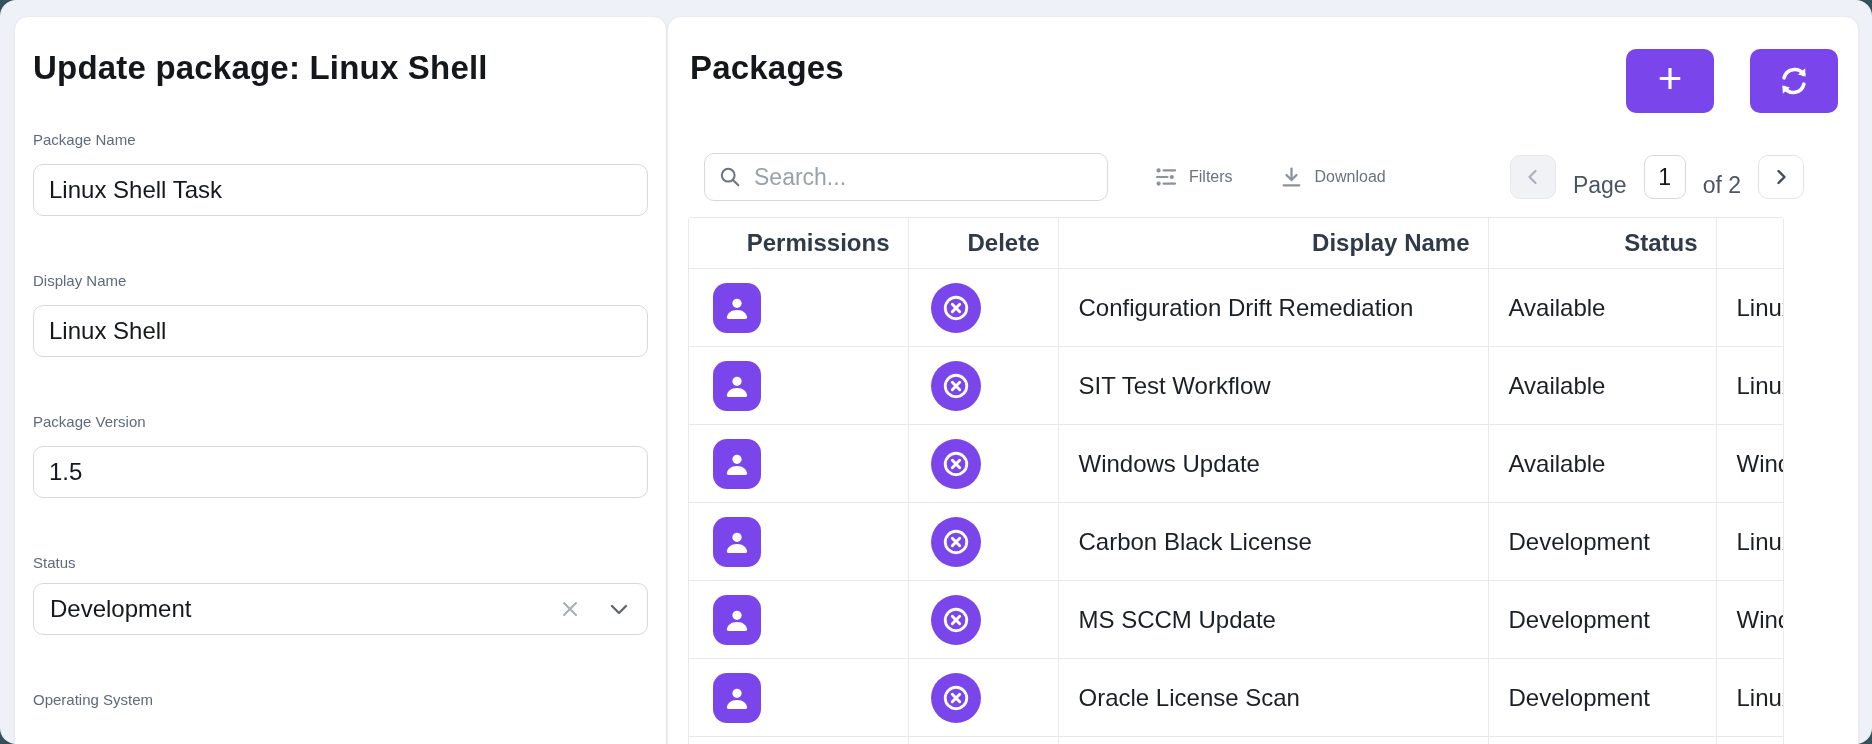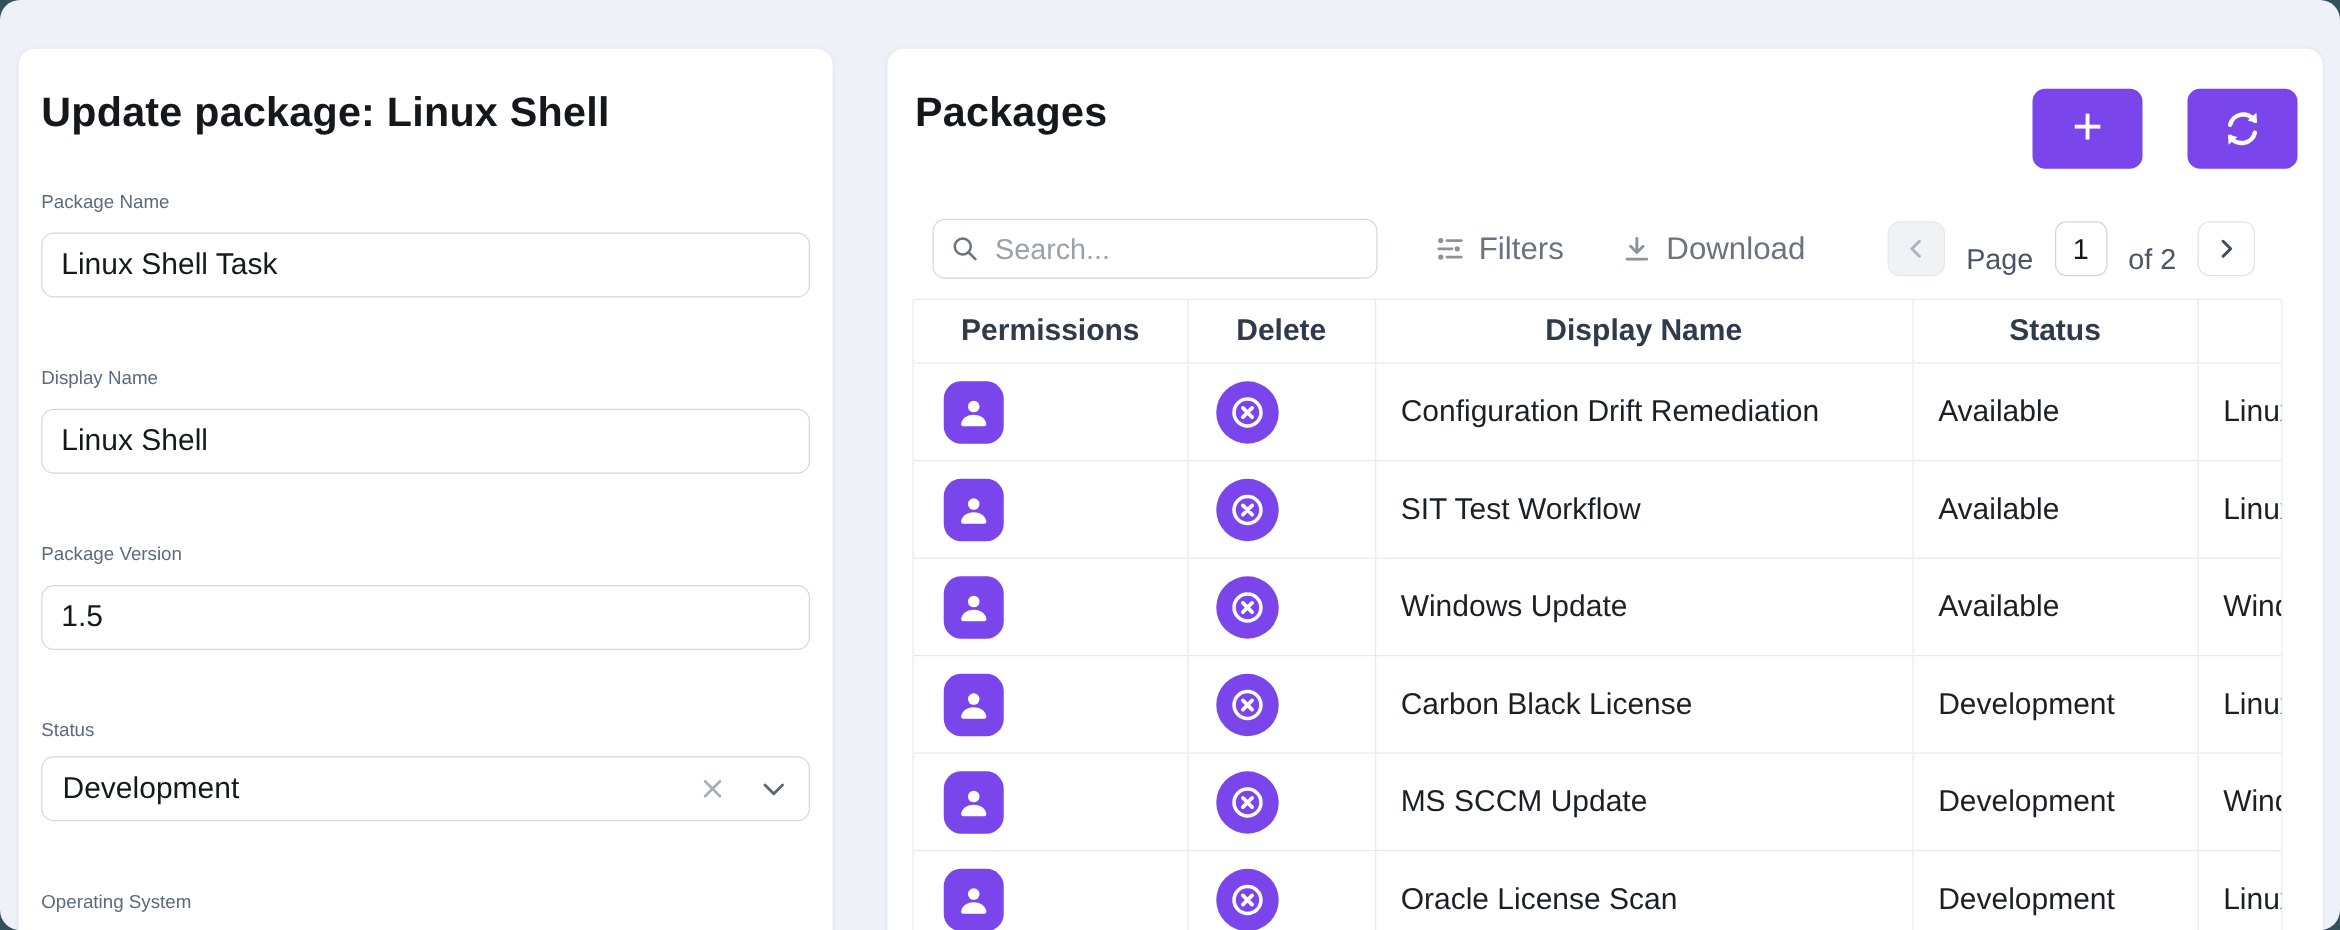--- a/index.html
+++ b/index.html
@@ -4,21 +4,21 @@
 <style>
   html,body{margin:0;padding:0;}
   body{
     width:1872px;height:744px;overflow:hidden;
     background:#33505b;
     font-family:"Liberation Sans", sans-serif;
   }
   .viewport{
     width:1872px;height:744px;box-sizing:border-box;
     background:#eff1f8;border-radius:16px;overflow:hidden;
-    display:flex;gap:42px;padding:38px 13px 0 14px;
+    display:flex;padding:16px 13px 0 14px;
   }
   .card{
     background:#ffffff;border:1px solid #e9ebf1;border-radius:14px;
     box-shadow:0 1px 3px rgba(20,24,40,.05);
     box-sizing:border-box;height:790px;overflow:hidden;
   }
   .card.left{flex:none;width:653px;padding:26px 16px 0 16px;}
   .card.right{flex:1;padding:26px 20px 0 20px;}
   .panel-title{
     font-size:33px;line-height:38px;font-weight:700;color:#14171c;
@@ -49,31 +49,31 @@
   .icon-btn{
     width:88px;height:64px;border:none;border-radius:10px;background:#7a46eb;
     color:#fff;display:flex;align-items:center;justify-content:center;
     cursor:pointer;margin:6px 0 0 0;flex:none;
   }
   .icon-btn + .icon-btn{margin-left:36px;}
   .plus-glyph{font-size:42px;font-weight:400;line-height:1;transform:translateY(-2px);}
   
   .toolbar{display:flex;align-items:center;margin:40px 34px 0 16px;}
   .search-box{
-    box-sizing:border-box;width:356px;height:48px;
+    box-sizing:border-box;width:404px;height:48px;
     border:1px solid #d5d8de;border-radius:10px;background:#fff;
     display:flex;align-items:center;padding:0 13px;
   }
   .search-box input{
     border:none;outline:none;flex:1;font-family:"Liberation Sans",sans-serif;
     font-size:23px;color:#15181d;margin-left:10px;min-width:0;background:transparent;
   }
   .search-box input::placeholder{color:#9aa1ab;}
   .tool-link{
-    display:flex;align-items:center;gap:11px;color:#6b7280;font-size:25px;
+    display:flex;align-items:center;gap:11px;color:#6b7280;font-size:16px;
     cursor:pointer;margin-left:46px;white-space:nowrap;
   }
   .spacer{flex:1;}
   .pagination{display:flex;align-items:flex-end;gap:17px;}
   .page-btn{
     width:46px;height:44px;border-radius:10px;display:flex;align-items:center;
     justify-content:center;cursor:pointer;box-sizing:border-box;
   }
   .page-btn.prev{background:#f1f2f5;border:1px solid #e6e8ec;}
   .page-btn.next{background:#ffffff;border:1px solid #dfe2e8;}
@@ -85,21 +85,21 @@
   }
   
   .table-wrap{
     margin-top:16px;width:1096px;box-sizing:border-box;
     border:1px solid #e7e9ee;border-radius:3px;overflow:hidden;background:#fff;
   }
   table{border-collapse:collapse;table-layout:fixed;width:1248px;}
   col.c1{width:219px;} col.c2{width:150px;} col.c3{width:430px;}
   col.c4{width:228px;} col.c5{width:221px;}
   th{
-    height:50px;text-align:center;font-size:24px;font-weight:700;color:#2f3a4a;
+    height:50px;text-align:right;font-size:24px;font-weight:700;color:#2f3a4a;
     padding:0 18px;border-left:1px solid #e7e9ee;background:#fff;white-space:nowrap;
   }
   td{
     height:77px;font-size:24px;color:#1b1f27;padding:0 20px;
     border-left:1px solid #e7e9ee;border-top:1px solid #e7e9ee;
     white-space:nowrap;overflow:hidden;background:#fff;
   }
   th:first-child,td:first-child{border-left:none;}
   tr.partial td{height:58px;}
   .badge{

